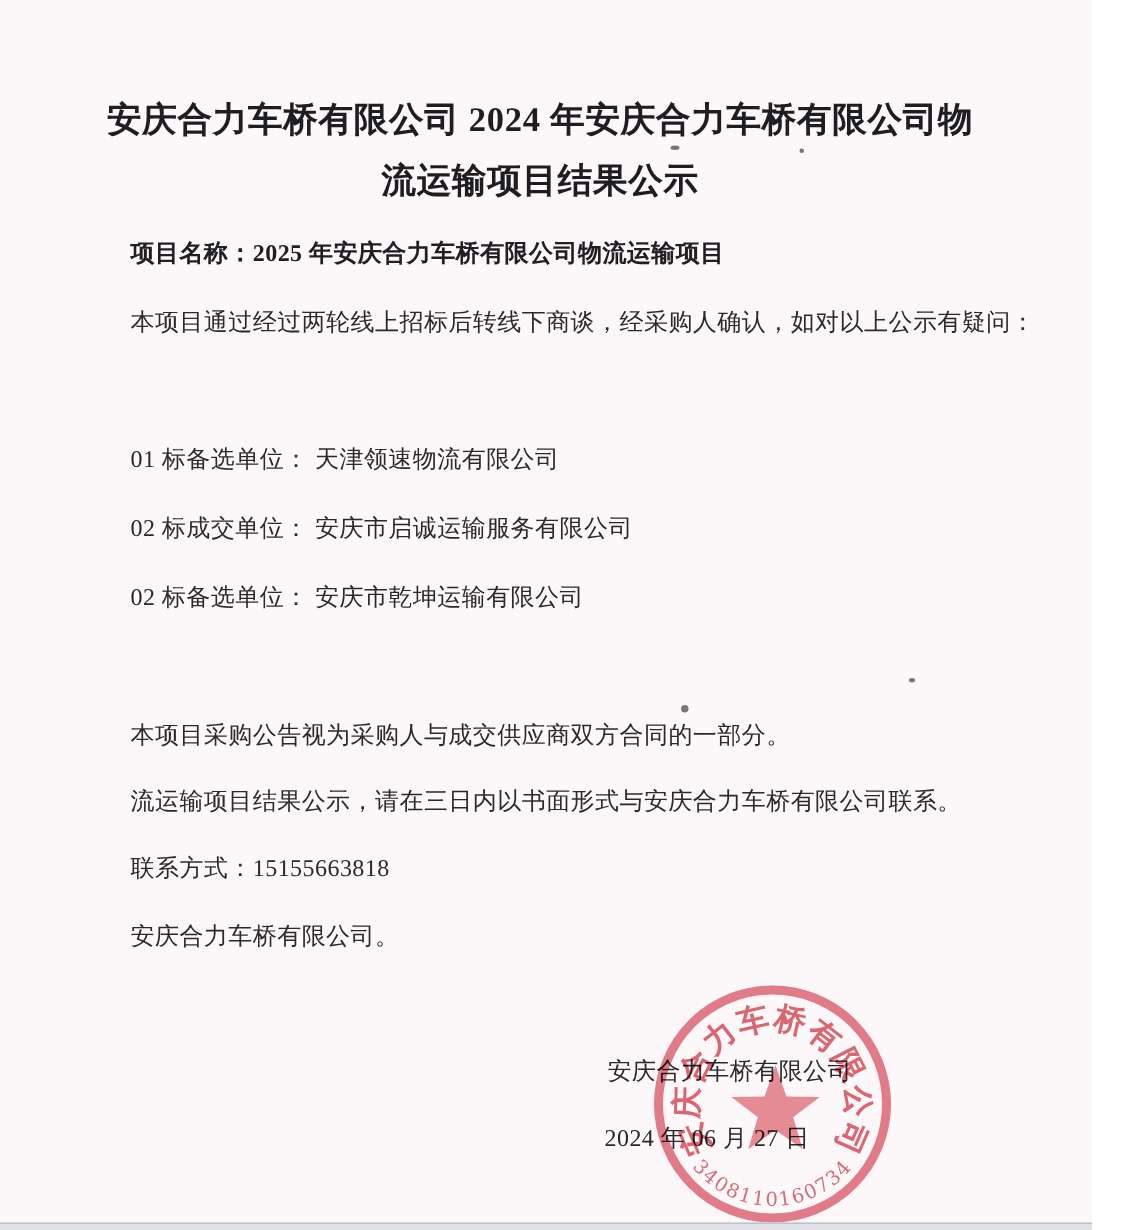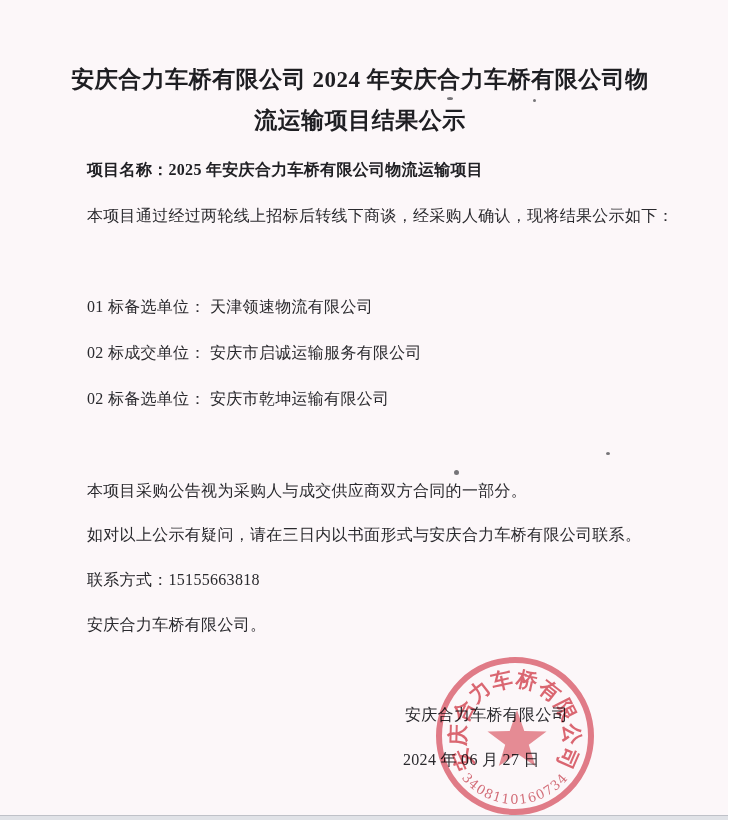--- a/index.html
+++ b/index.html
@@ -53,28 +53,28 @@
 <body>
 
 <div class="page">
 
   <header class="title">
     <span class="title-line">安庆合力车桥有限公司 2024 年安庆合力车桥有限公司物</span>
     <span class="title-line">流运输项目结果公示</span>
   </header>
 
   <p class="line bold" style="top:159px">项目名称：2025 年安庆合力车桥有限公司物流运输项目</p>
-  <p class="line" style="top:205px">本项目通过经过两轮线上招标后转线下商谈，经采购人确认，现将结果公示如下：</p>
+  <p class="line" style="top:205px">本项目通过经过两轮线上招标后转线下商谈，经采购人确认，如对以上公示有疑问：</p>
 
   <p class="line" style="top:296px">01 标备选单位： 天津领速物流有限公司</p>
   <p class="line" style="top:342px">02 标成交单位： 安庆市启诚运输服务有限公司</p>
   <p class="line" style="top:388px">02 标备选单位： 安庆市乾坤运输有限公司</p>
 
   <p class="line" style="top:480px">本项目采购公告视为采购人与成交供应商双方合同的一部分。</p>
-  <p class="line" style="top:524px">如对以上公示有疑问，请在三日内以书面形式与安庆合力车桥有限公司联系。</p>
+  <p class="line" style="top:524px">流运输项目结果公示，请在三日内以书面形式与安庆合力车桥有限公司联系。</p>
   <p class="line" style="top:569px">联系方式：15155663818</p>
   <p class="line" style="top:614px">安庆合力车桥有限公司。</p>
 
   <p class="line sig" style="top:704px">安庆合力车桥有限公司</p>
   <p class="line sig" style="top:749px;left:403px">2024 年 06 月 27 日</p>
 
   <svg class="stamp" viewBox="0 0 170 170" xmlns="http://www.w3.org/2000/svg">
     <circle class="seal-ring" cx="85" cy="85" r="76"></circle>
     <polygon class="seal-star" points="87,59 94.3,80 116.5,80.4 98.8,93.8 105.2,115.1 87,102.4 68.8,115.1 75.2,93.8 57.5,80.4 79.7,80"></polygon>
     <path id="seal-arc-top" d="M 47.8 118.5 A 50 50 0 1 1 122.2 118.5" fill="none"></path>

